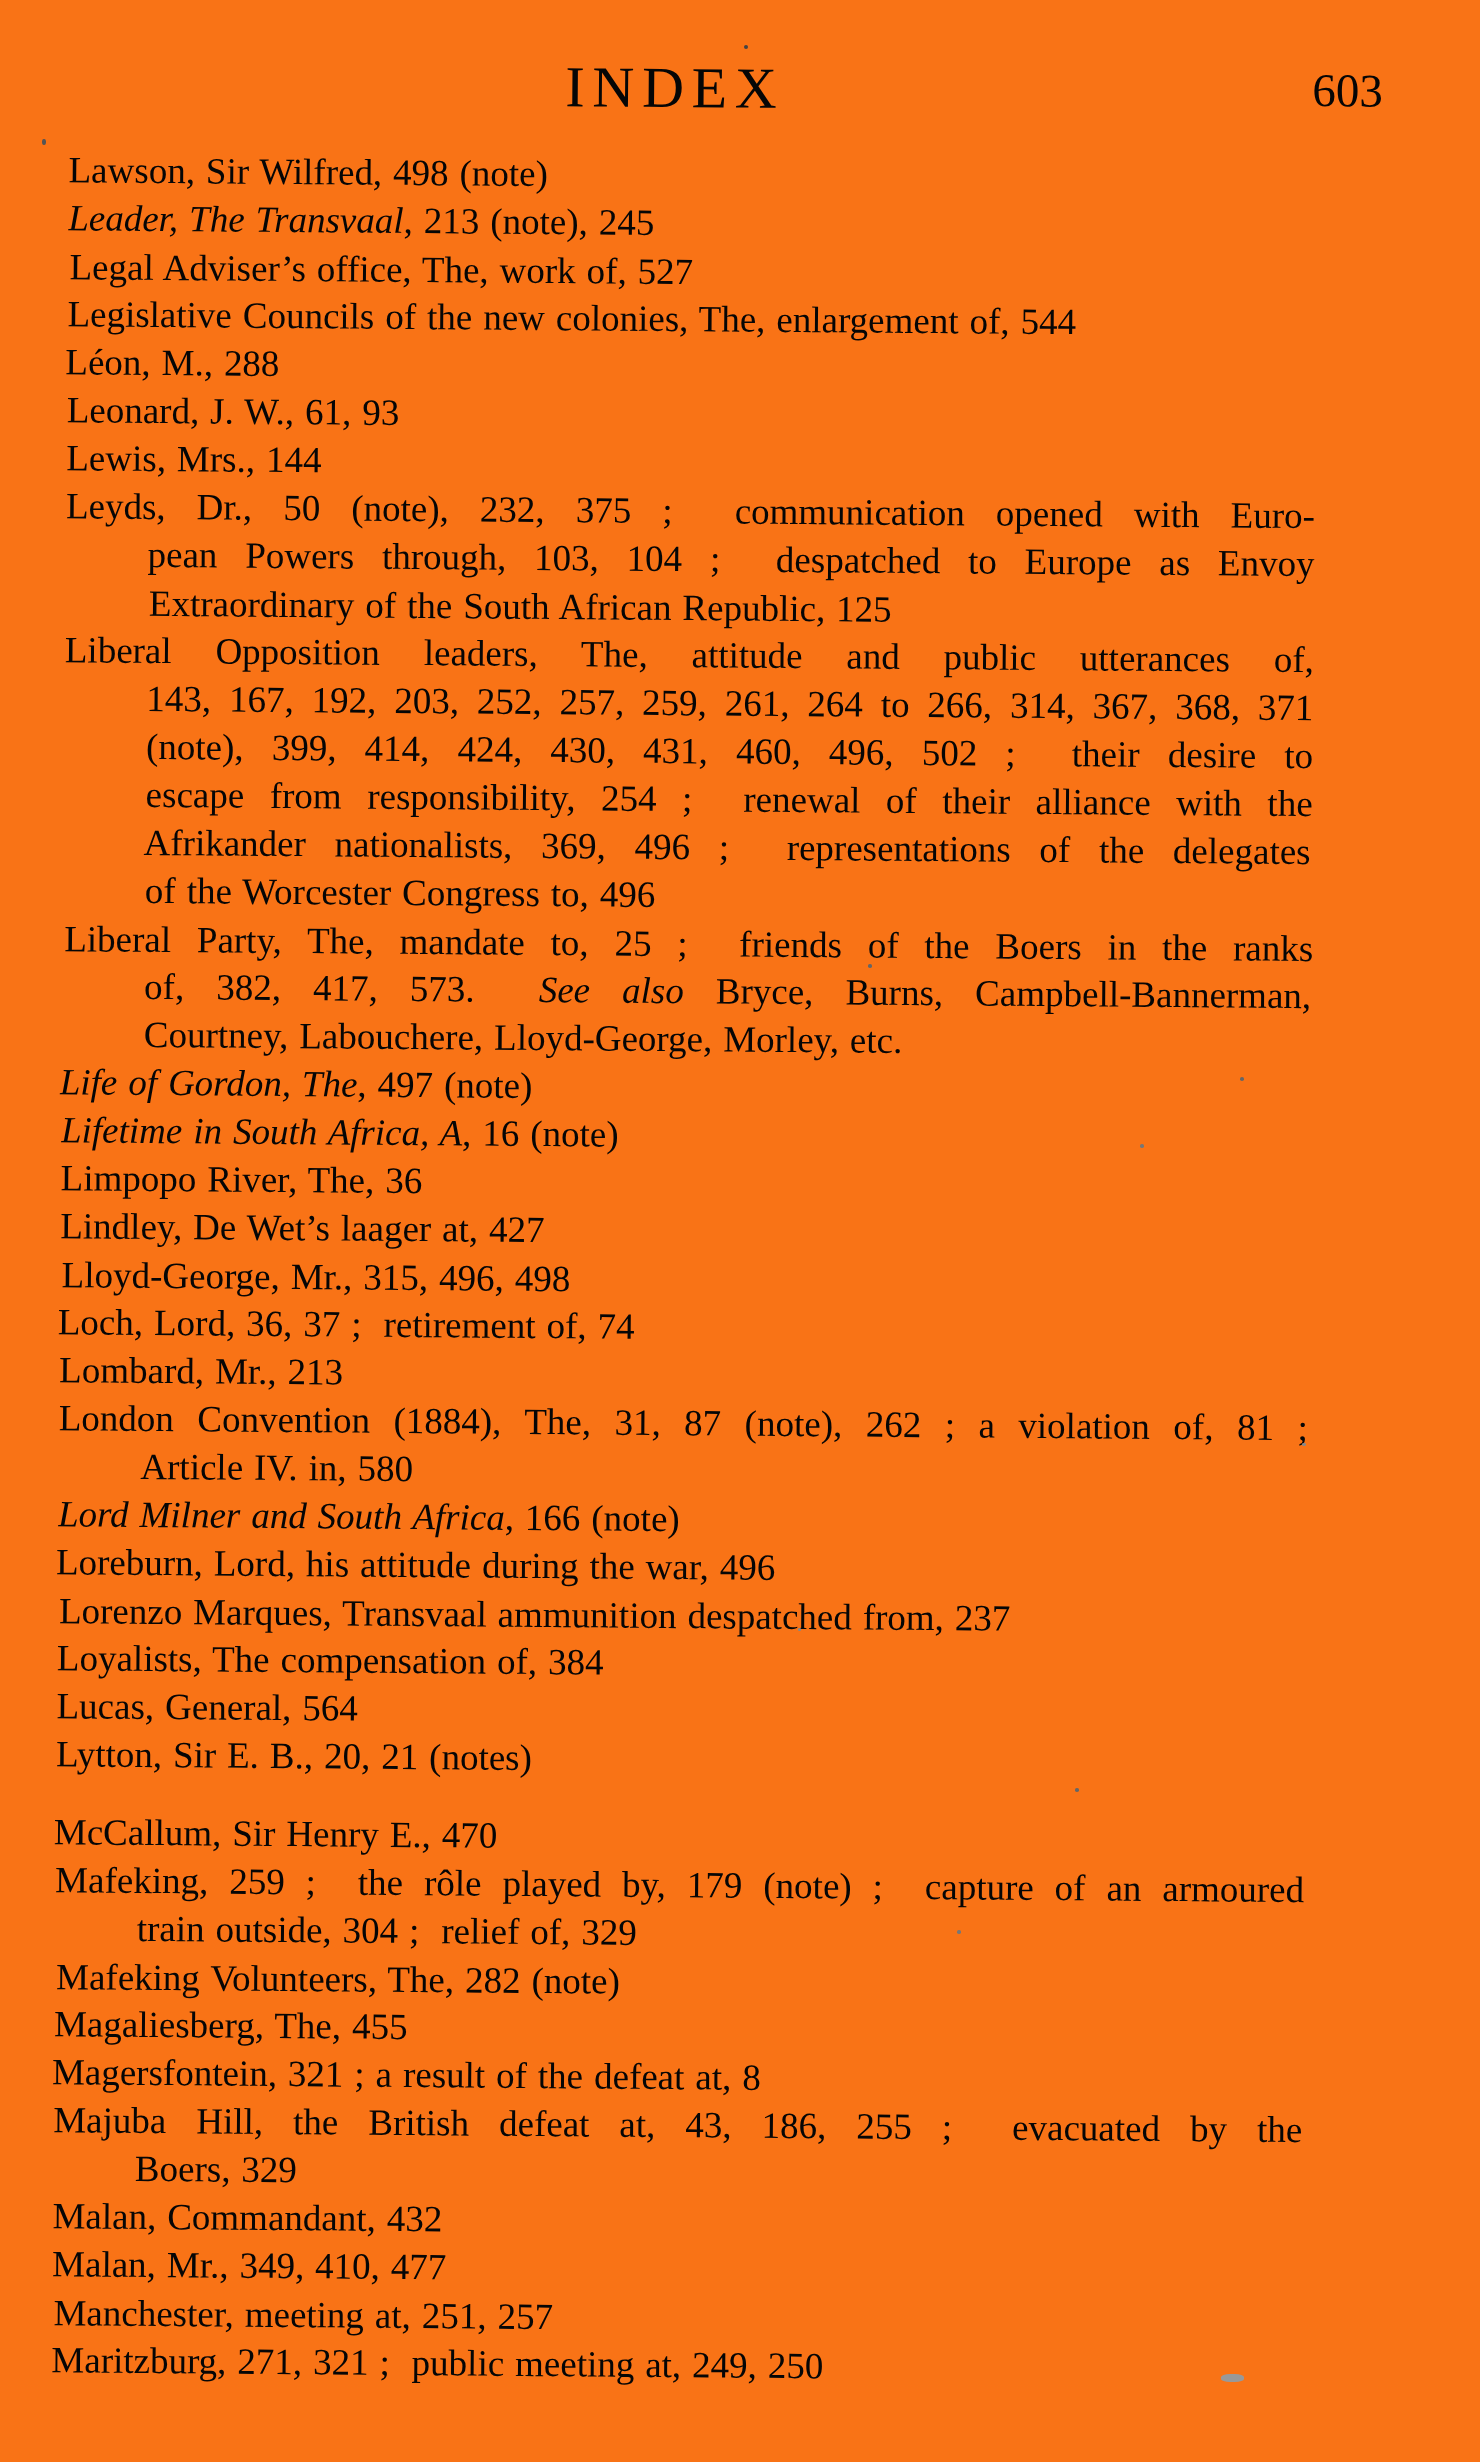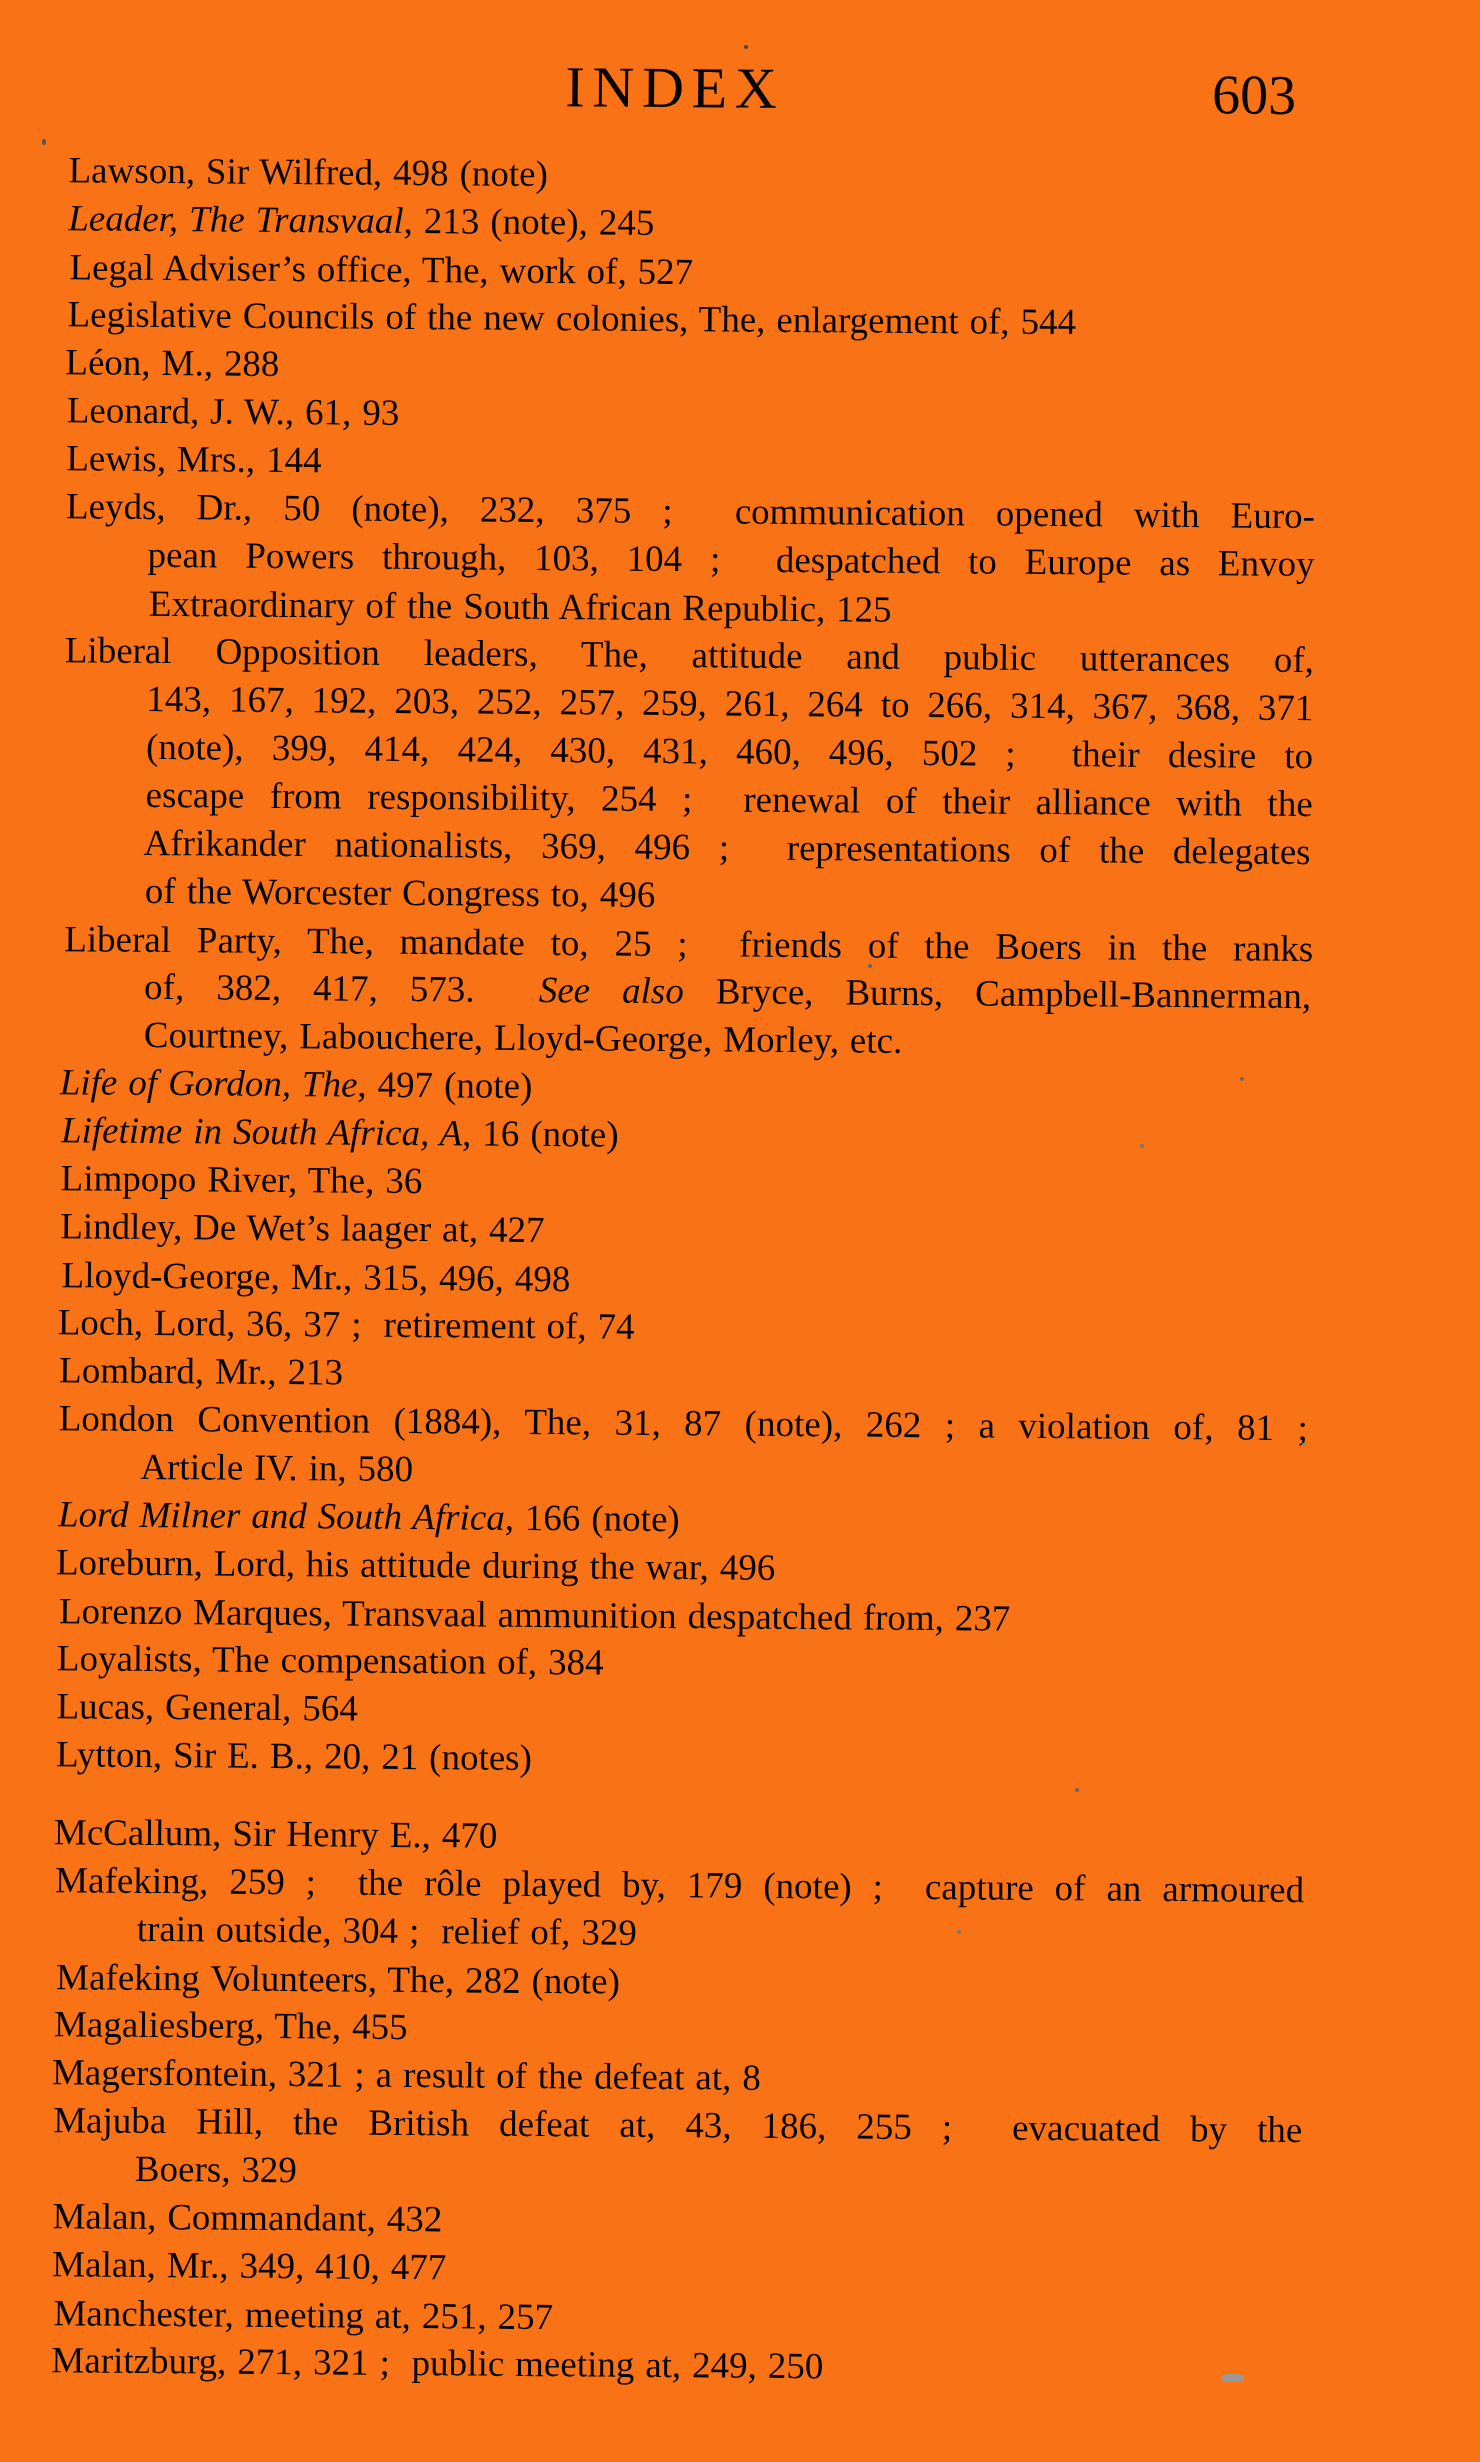--- a/index.html
+++ b/index.html
@@ -25,23 +25,23 @@
   .title {
     position: absolute;
     left: 565px;
     top: 50px;
     font-size: 58px;
     letter-spacing: 7.8px;
     font-weight: normal;
   }
   .pagenum {
     position: absolute;
-    left: 1212px;
+    left: 1312px;
     top: 54px;
-    font-size: 56px;
+    font-size: 47px;
   }
   .list {
     position: absolute;
     left: 69px;
     top: 147px;
     width: 1249px;
   }
   .line {
     font-size: 37px;
     line-height: 48px;

